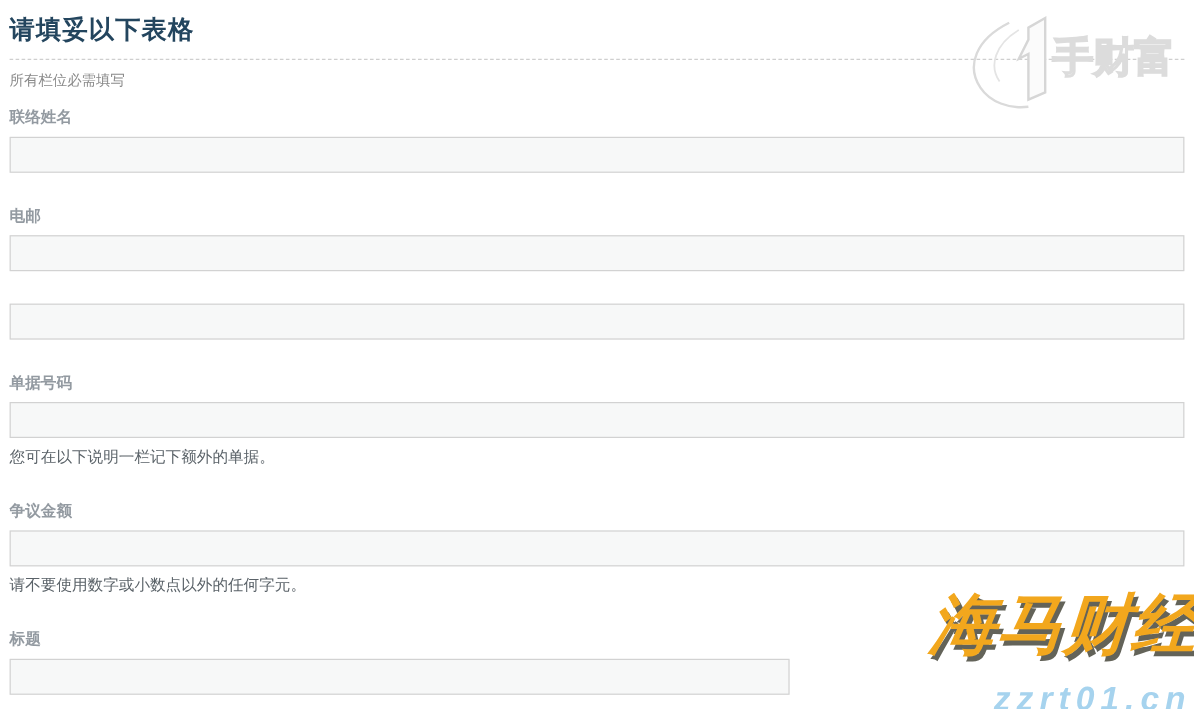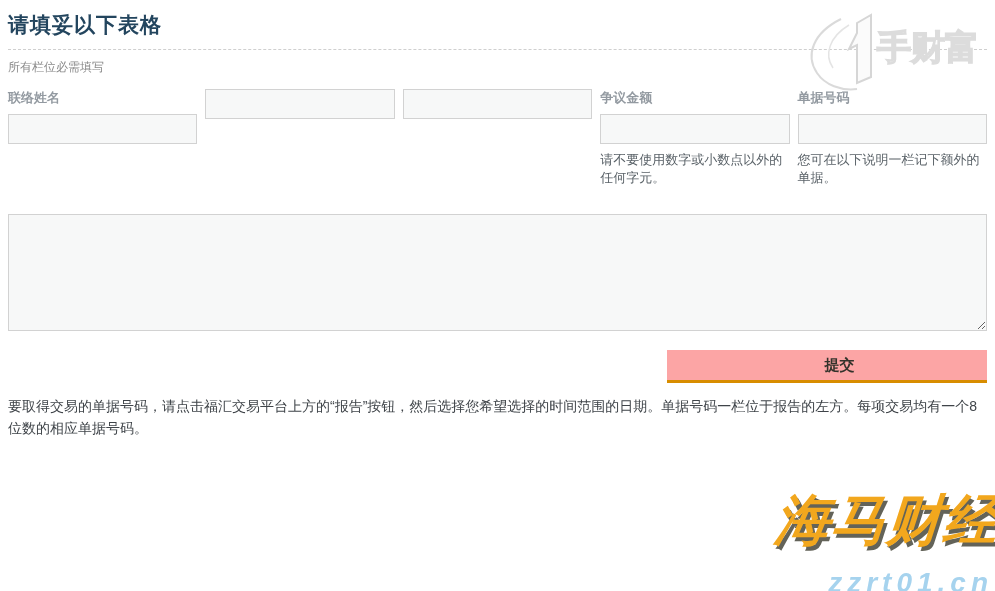--- a/index.html
+++ b/index.html
@@ -23,21 +23,21 @@
 
   
   .wm-logo {
     position: absolute; top: 0; right: 16px; width: 180px; height: 90px;
     pointer-events: none; z-index: 1;
   }
 
   
   form { display: block; margin-top: 15px; position: relative; z-index: 2; }
   .grid {
-    display: grid; grid-template-columns: repeat(5, 1fr);
+    display: grid; grid-template-columns: repeat(1, 1fr);
     column-gap: 8px;
   }
   .field { margin-bottom: 27px; }
   .field-label {
     display: block; font-size: 13px; color: #939aa1; font-weight: bold;
     margin-bottom: 7px;
   }
   .text-input, .fake-select, textarea {
     width: 100%; background: #f7f8f8; border: 1px solid #d2d2d2;
     font-family: "Liberation Sans", "DejaVu Sans", sans-serif;
@@ -106,42 +106,47 @@
 
   <form>
     <div class="grid">
 
       <div class="field">
         <label class="field-label">联络姓名</label>
         <input type="text" class="text-input" value="" style="">
       </div>
 
       <div class="field">
+        <label class="field-label">电邮</label>
         <input type="text" class="text-input" value="" style="">
       </div>
 
       <div class="field">
         <input type="text" class="text-input" value="" style="">
       </div>
 
 
       <div class="field">
+        <label class="field-label">单据号码</label>
+        <input type="text" class="text-input" value="" style="">
+        <div class="field-hint">您可在以下说明一栏记下额外的单据。</div>
+      </div>
+
+      <div class="field">
         <label class="field-label">争议金额</label>
         <input type="text" class="text-input" value="" style="">
         <div class="field-hint">请不要使用数字或小数点以外的任何字元。</div>
       </div>
 
-      <div class="field">
-        <label class="field-label">单据号码</label>
-        <input type="text" class="text-input" value="" style="">
-        <div class="field-hint">您可在以下说明一栏记下额外的单据。</div>
-      </div>
-
     </div>
 
+    <div class="field subject-row">
+      <label class="field-label">标题</label>
+      <input type="text" class="text-input" value="" style="">
+    </div>
 
     <div class="field desc-row">
       <textarea style=""></textarea>
     </div>
 
     <div class="submit-row">
       <button type="button" class="submit-button">提交</button>
     </div>
   </form>
 

